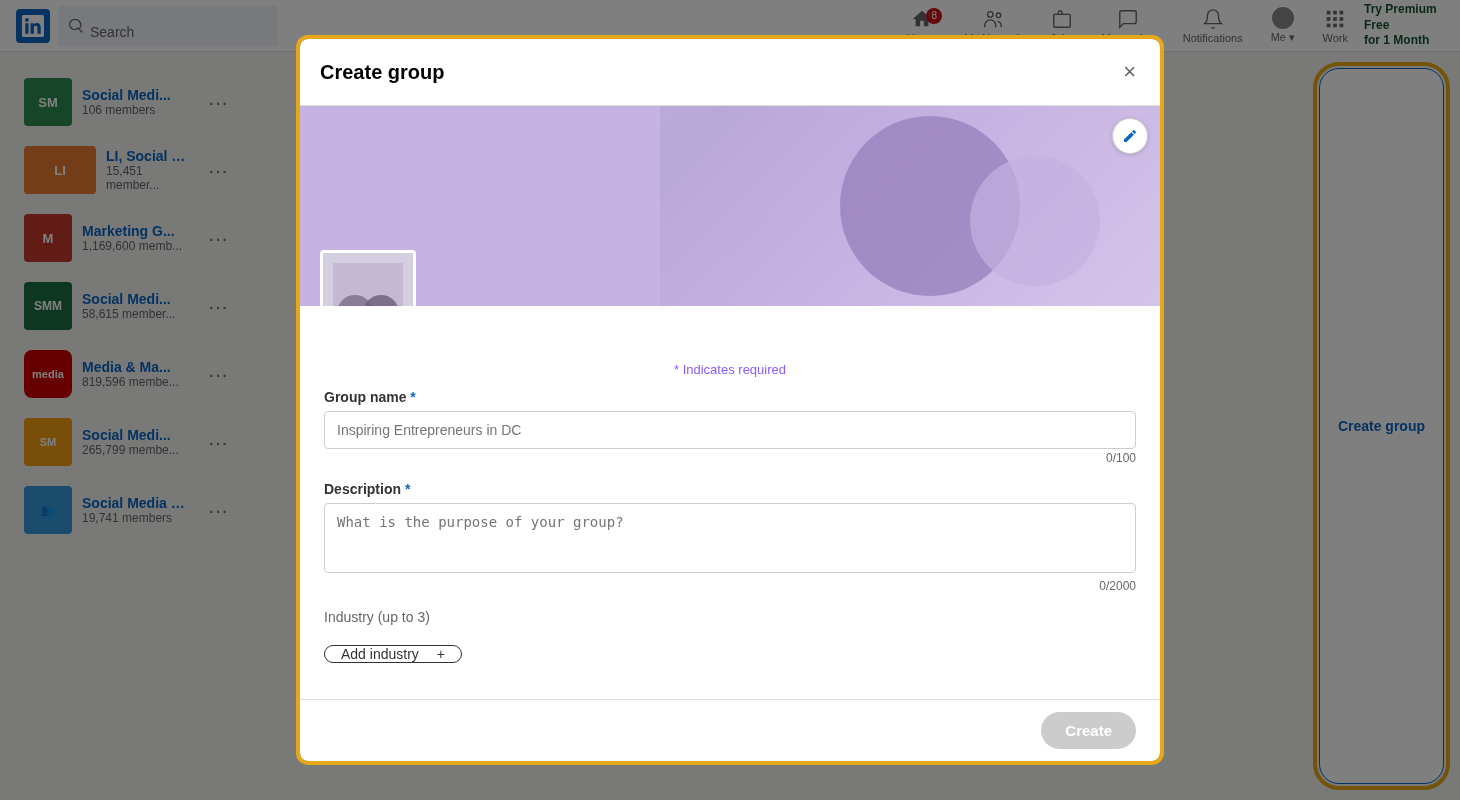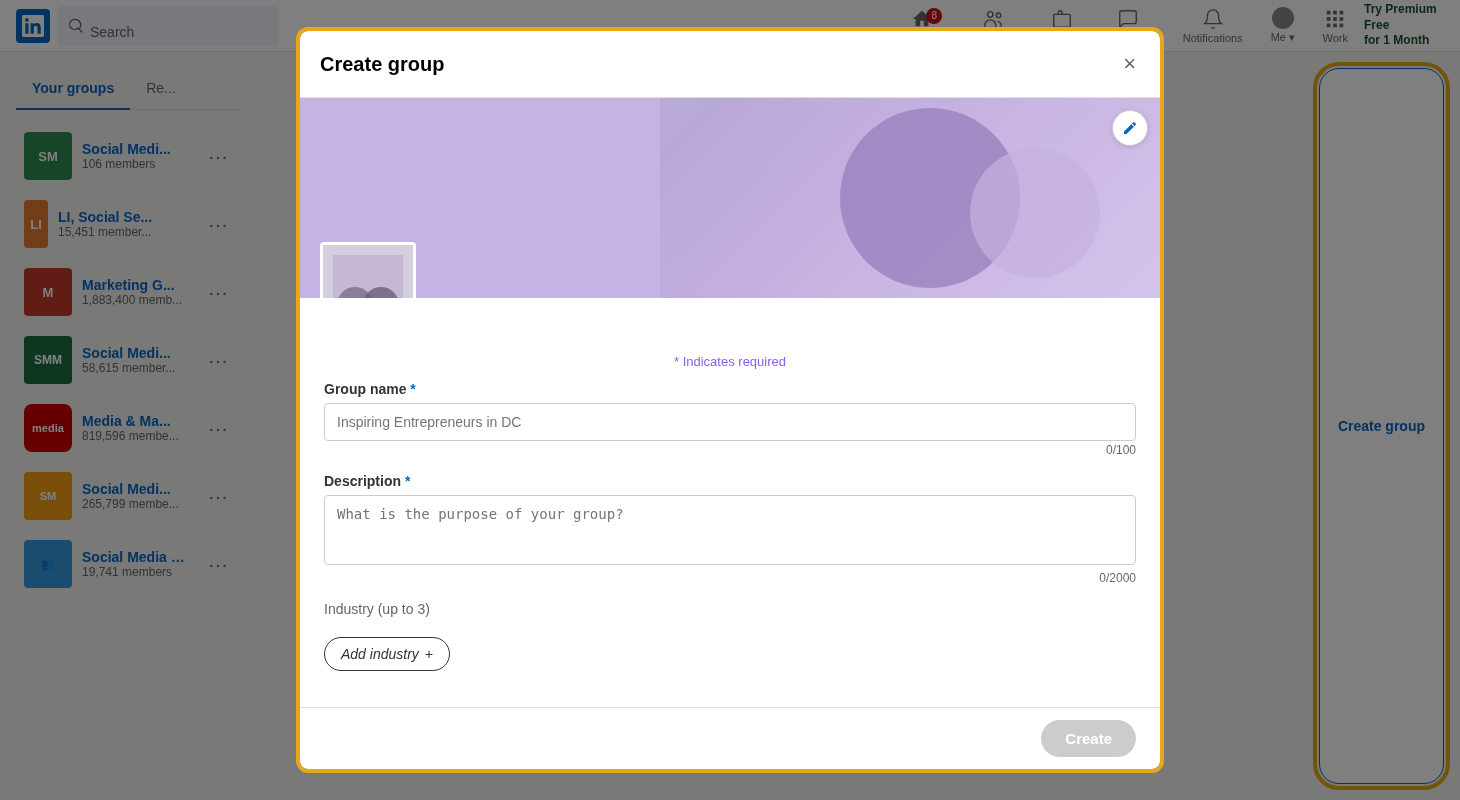--- a/index.html
+++ b/index.html
@@ -96,23 +96,23 @@
     .field-label .req { color: #0a66c2; }
     .field-input {
       width: 100%; border: 1px solid #ccc; border-radius: 4px;
       padding: 10px 12px; font-size: 14px; color: #333;
       outline: none; resize: none;
     }
     .char-count { text-align: right; color: #666; font-size: 12px; margin-top: 2px; }
     .field-group { margin-bottom: 16px; }
     .industry-label { font-size: 14px; color: #666; margin-bottom: 20px; }
     .add-industry-btn {
-      display: inline-flex; align-items: center; gap: 6px;
-      padding: 8px 16px; border: 1.5px solid #333; border-radius: 20px;
-      background: #fff; font-size: 14px; color: #333; cursor: pointer; font-weight: 500; font-style: italic;
+      display: inline-flex; align-items: center; gap: 18px;
+      padding: 0 16px; border: 1.5px solid #333; border-radius: 20px;
+      background: #fff; font-size: 14px; color: #333; cursor: pointer; font-weight: 500;
     }
 
     
     .modal-footer { padding: 12px 24px; border-top: 1px solid #e0dfdc; display: flex; justify-content: flex-end; }
     .create-btn {
       padding: 10px 24px; background: #ccc; border: none;
       border-radius: 20px; color: #fff; font-size: 15px; font-weight: 700;
       cursor: default; opacity: 1;
     }
 
@@ -197,48 +197,44 @@
         </svg>
       <span>Work</span>
     </div>
     <div class="nav-premium" style="font-size:12px; color:#14532d; font-weight:600; line-height:1.3; max-width:80px; text-align:left;">Try Premium Free<br>for 1 Month</div>
   </div>
 </nav>
 
 <div class="main-content">
 
   <div class="sidebar">
-    <div class="groups-tabs">
-      <div class="tab active">Your groups</div>
-      <div class="tab">Re...</div>
-    </div>
 
     <div class="group-list">
 
       <div class="group-item">
         <div class="group-avatar-placeholder" style="background: #2d8a4e; width:48px;height:48px;border-radius:4px;display:flex;align-items:center;justify-content:center;color:#fff;font-size:13px;font-weight:700;">SM</div>
         <div class="group-info">
           <div class="group-name">Social Medi...</div>
           <div class="group-members">106 members</div>
         </div>
         <div class="group-dots">···</div>
       </div>
       <div class="group-item">
-        <div class="group-avatar-placeholder" style="background: #e47a2e; width:24px;height:48px;border-radius:4px;display:flex;align-items:center;justify-content:center;color:#fff;font-size:13px;font-weight:700;">LI</div>
+        <div class="group-avatar-placeholder" style="background: #e47a2e; width:72px;height:48px;border-radius:4px;display:flex;align-items:center;justify-content:center;color:#fff;font-size:13px;font-weight:700;">LI</div>
         <div class="group-info">
           <div class="group-name">LI, Social Se...</div>
           <div class="group-members">15,451 member...</div>
         </div>
         <div class="group-dots">···</div>
       </div>
       <div class="group-item">
         <div class="group-avatar-placeholder" style="background: #c0392b; width:48px;height:48px;border-radius:4px;display:flex;align-items:center;justify-content:center;color:#fff;font-size:13px;font-weight:700;">M</div>
         <div class="group-info">
           <div class="group-name">Marketing G...</div>
-          <div class="group-members">1,883,400 memb...</div>
+          <div class="group-members">1,169,600 memb...</div>
         </div>
         <div class="group-dots">···</div>
       </div>
       <div class="group-item">
         <div class="group-avatar-placeholder" style="background: #1d6f42; width:48px;height:48px;border-radius:4px;display:flex;align-items:center;justify-content:center;color:#fff;font-size:12px;font-weight:700;">SMM</div>
         <div class="group-info">
           <div class="group-name">Social Medi...</div>
           <div class="group-members">58,615 member...</div>
         </div>
         <div class="group-dots">···</div>

